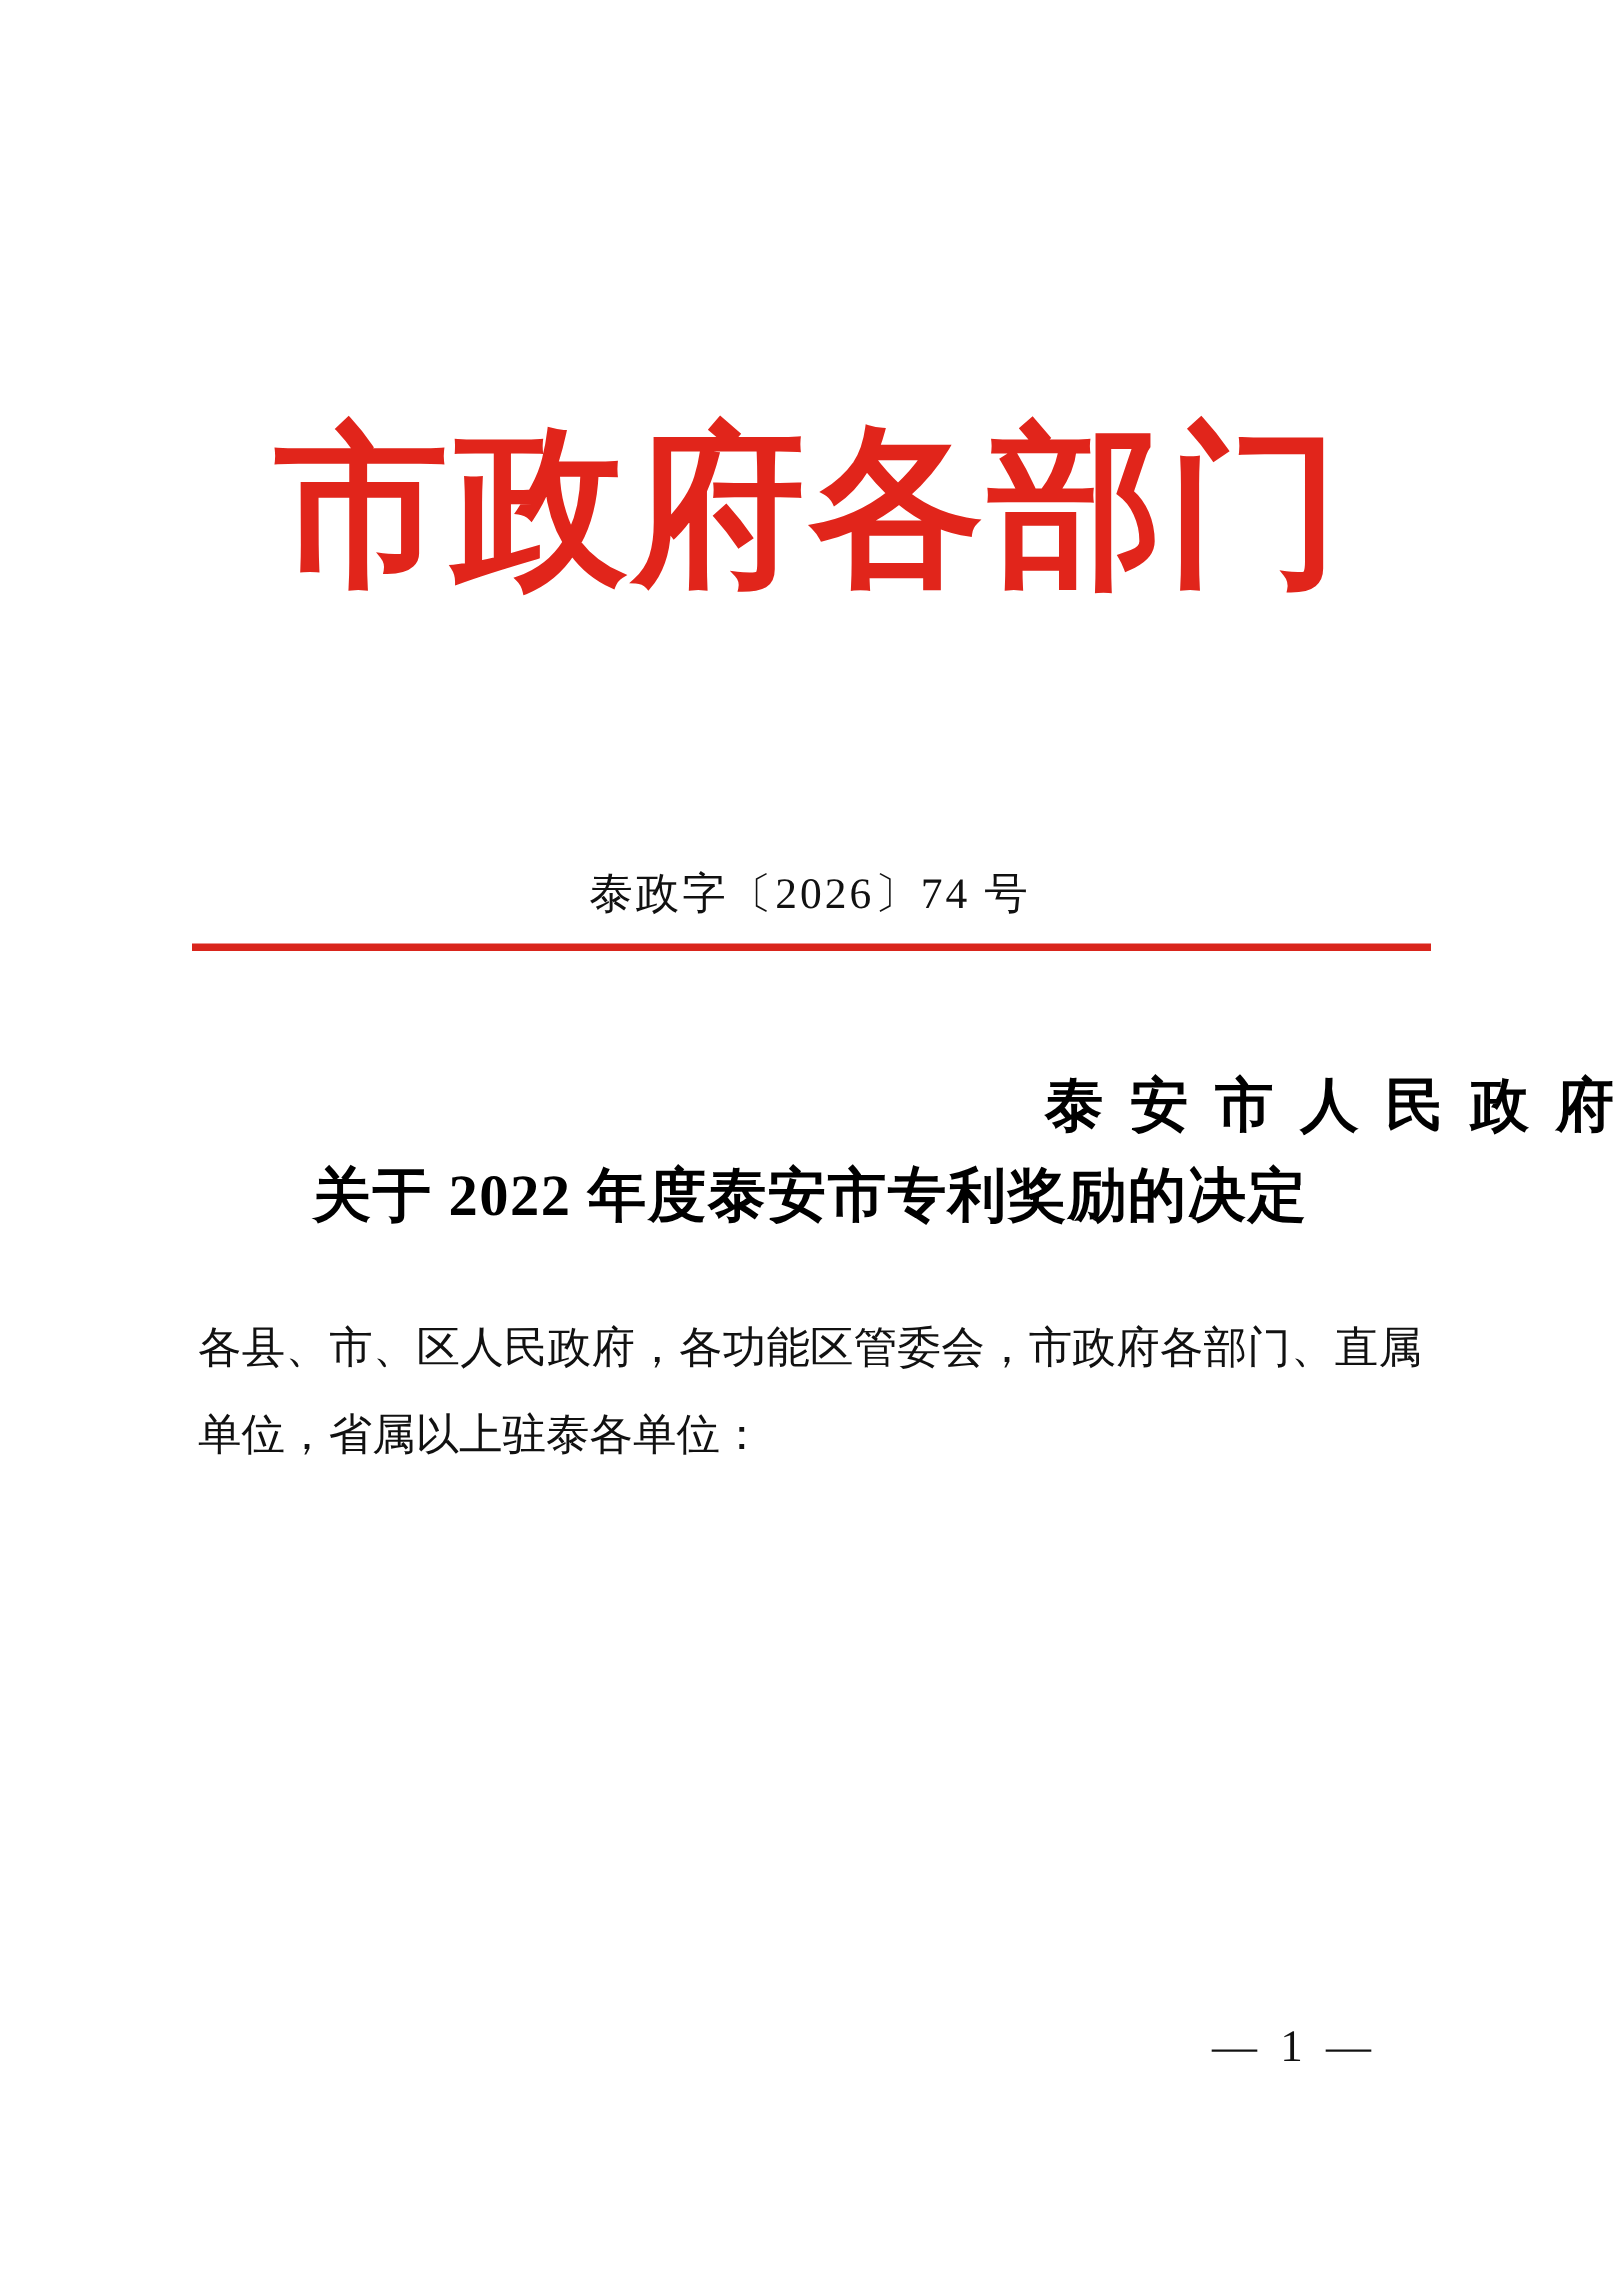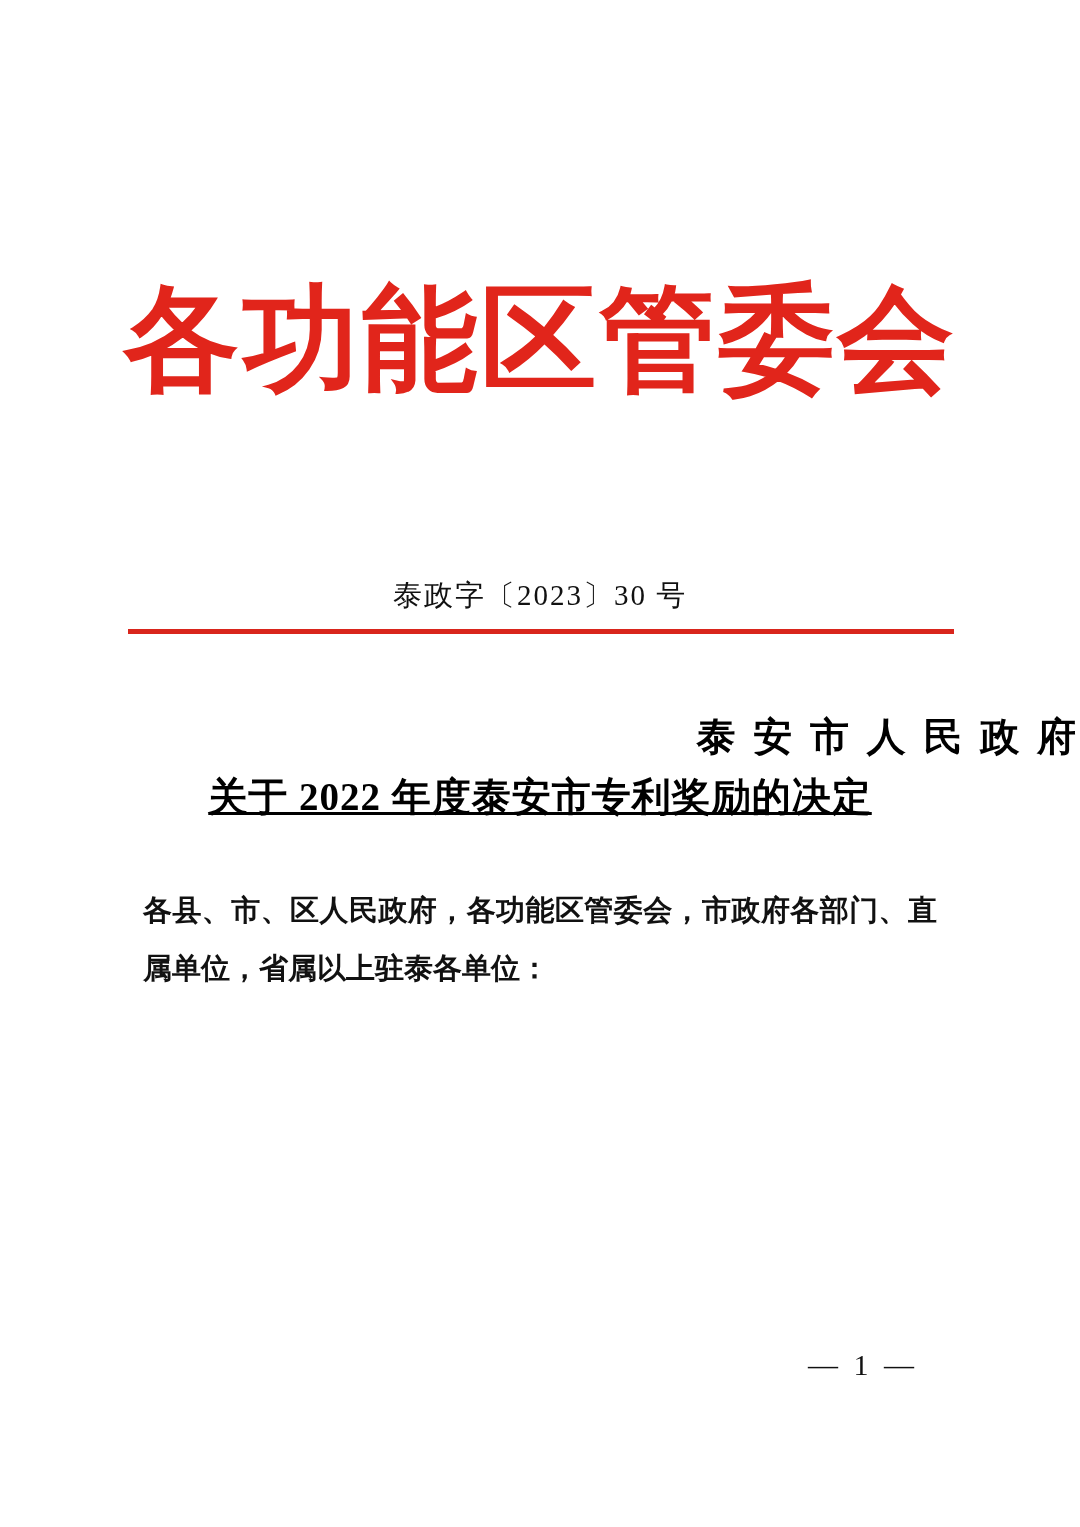--- a/index.html
+++ b/index.html
@@ -65,59 +65,57 @@
     position: absolute;
     top: 770px;
     left: 0;
     width: 100%;
     text-align: center;
     font-size: 39px;
     font-weight: bold;
     letter-spacing: 1px;
     color: #000000;
     white-space: nowrap;
-    text-decoration: underline;
   }
   .body-text {
     position: absolute;
     top: 866px;
     left: 128px;
     width: 824px;
     font-size: 29px;
     line-height: 58px;
     text-align: justify;
     text-justify: inter-character;
     color: #111111;
   }
   .body-text p {
-    margin: 15px;
+    margin: 4px;
     padding: 0;
-    font-weight: bold;
   }
   .body-text p.indent {
     text-indent: 2em;
   }
   .page-number {
     position: absolute;
     top: 1348px;
     right: 162px;
     font-size: 30px;
     letter-spacing: 4px;
     color: #111111;
     white-space: nowrap;
   }
 </style>
 </head>
 <body>
 
 <div class="page">
 
-  <div class="header-title">各功能区管委会</div>
+  <div class="header-title">市政府各部门</div>
 
-  <div class="doc-number">泰政字〔2023〕30 号</div>
+  <div class="doc-number">泰政字〔2026〕74 号</div>
 
   <div class="red-rule"></div>
 
   <div class="title-line1">泰 安 市 人 民 政 府</div>
 
   <div class="title-line2">关于 2022 年度泰安市专利奖励的决定</div>
 
   <div class="body-text">
     <p>各县、市、区人民政府，各功能区管委会，市政府各部门、直属单位，省属以上驻泰各单位：</p>
   </div>

